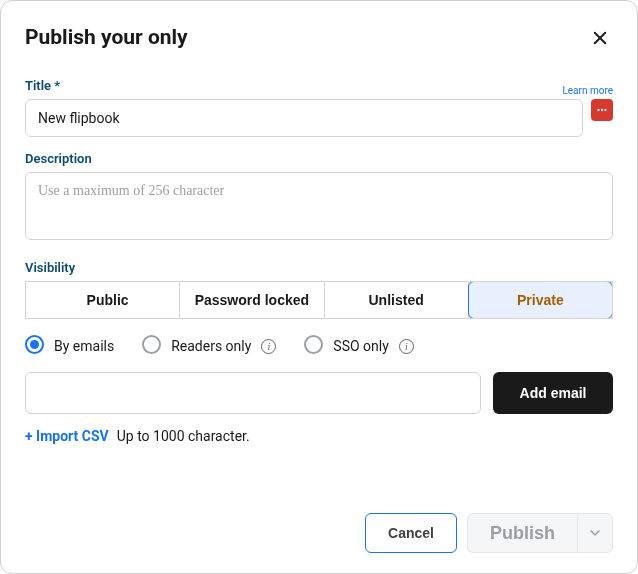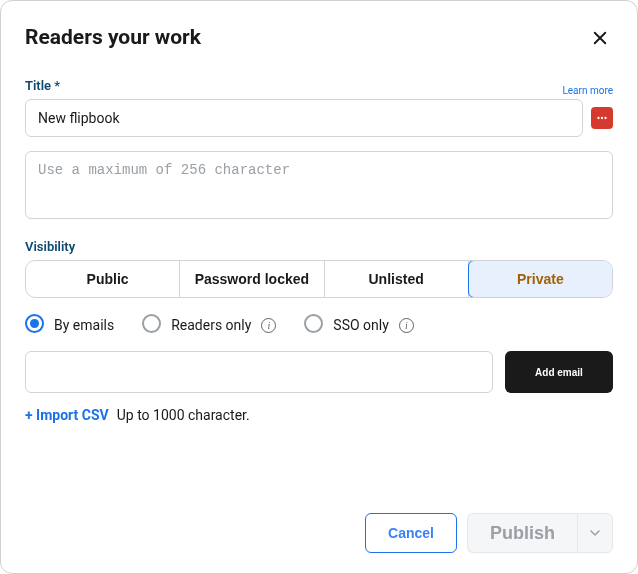--- a/index.html
+++ b/index.html
@@ -53,21 +53,21 @@
   }
   .field-label {
     font-size: 13px;
     font-weight: 600;
     color: #0c4a6e;
     margin-bottom: 6px;
   }
   .title-row {
     display: flex;
     gap: 8px;
-    align-items: center;
+    align-items: flex-start;
     margin-bottom: 14px;
   }
   .text-input {
     flex: 1;
     border: 1px solid #d0d4d9;
     border-radius: 6px;
     padding: 10px 12px;
     font-size: 14px;
     color: #1a1a1a;
     outline: none;
@@ -88,28 +88,28 @@
   .textarea {
     width: 100%;
     border: 1px solid #d0d4d9;
     border-radius: 6px;
     padding: 10px 12px;
     font-size: 14px;
     color: #1a1a1a;
     outline: none;
     resize: none;
     height: 68px;
-    font-family: Liberation Mono, monospace;
+    font-family: Liberation Serif, serif;
     margin-bottom: 16px;
   }
   .textarea::placeholder { color: #9aa0a6; }
   .seg-group {
     display: flex;
     border: 1px solid #d0d4d9;
-    border-radius: 10px;
+    border-radius: 0;
     overflow: hidden;
     margin-bottom: 16px;
     margin-top: 6px;
     padding-left: 10px;
   }
   .seg-btn {
     flex: 1;
     background: #fff;
     border: none;
     border-right: 1px solid #d0d4d9;
@@ -193,25 +193,25 @@
     font-size: 14px;
     outline: none;
     height: 42px;
   }
   .add-email-btn {
     background: #1a1a1a;
     color: #fff;
     border: none;
     border-radius: 6px;
     padding: 0 22px;
-    font-size: 10px;
+    font-size: 14px;
     font-weight: 600;
     cursor: pointer;
     height: 42px;
-    width: 108px;
+    width: 120px;
   }
   .import-row {
     display: flex;
     align-items: center;
     gap: 8px;
     font-size: 14px;
   }
   .import-link {
     color: #1a73e8;
     font-weight: 700;
@@ -224,21 +224,21 @@
   .footer {
     position: absolute;
     right: 24px;
     bottom: 20px;
     display: flex;
     gap: 10px;
     align-items: stretch;
   }
   .cancel-btn {
     border: 1px solid #1a73e8;
-    color: #3b82f6;
+    color: #404040;
     background: #fff;
     border-radius: 6px;
     padding: 0 22px;
     font-size: 14px;
     font-weight: 600;
     cursor: pointer;
     height: 40px;
   }
   .publish-group {
     display: flex;
@@ -268,21 +268,21 @@
     cursor: not-allowed;
   }
   .section { margin-top: -20px; }
 </style>
 </head>
 <body>
 
 <div class="modal">
 
   <div class="header">
-    <h1>Readers your work</h1>
+    <h1>Publish your only</h1>
     <button class="close-btn">
       <svg viewBox="0 0 24 24" fill="none" stroke="#1a1a1a" stroke-width="2.5" stroke-linecap="round">
         <line x1="5" y1="5" x2="19" y2="19"></line>
           <line x1="19" y1="5" x2="5" y2="19"></line>
       </svg>
     </button>
   </div>
 
   <div class="learn-more-row">
     <a class="learn-more">Learn more</a>
@@ -295,20 +295,21 @@
       <div class="red-badge">
         <svg viewBox="0 0 16 16">
           <rect x="1" y="4" width="14" height="8" rx="2" fill="#fff" opacity="0"></rect>
           <circle cx="4" cy="8" r="1.3" fill="#fff"></circle>
           <circle cx="8" cy="8" r="1.3" fill="#fff"></circle>
           <circle cx="12" cy="8" r="1.3" fill="#fff"></circle>
         </svg>
       </div>
     </div>
 
+    <div class="field-label">Description</div>
     <textarea class="textarea" placeholder="Use a maximum of 256 character" style=""></textarea>
 
     <div class="field-label">Visibility</div>
     <div class="seg-group">
       <button class="seg-btn">Public</button>
       <button class="seg-btn">Password locked</button>
       <button class="seg-btn">Unlisted</button>
       <button class="seg-btn selected">Private</button>
     </div>
 

